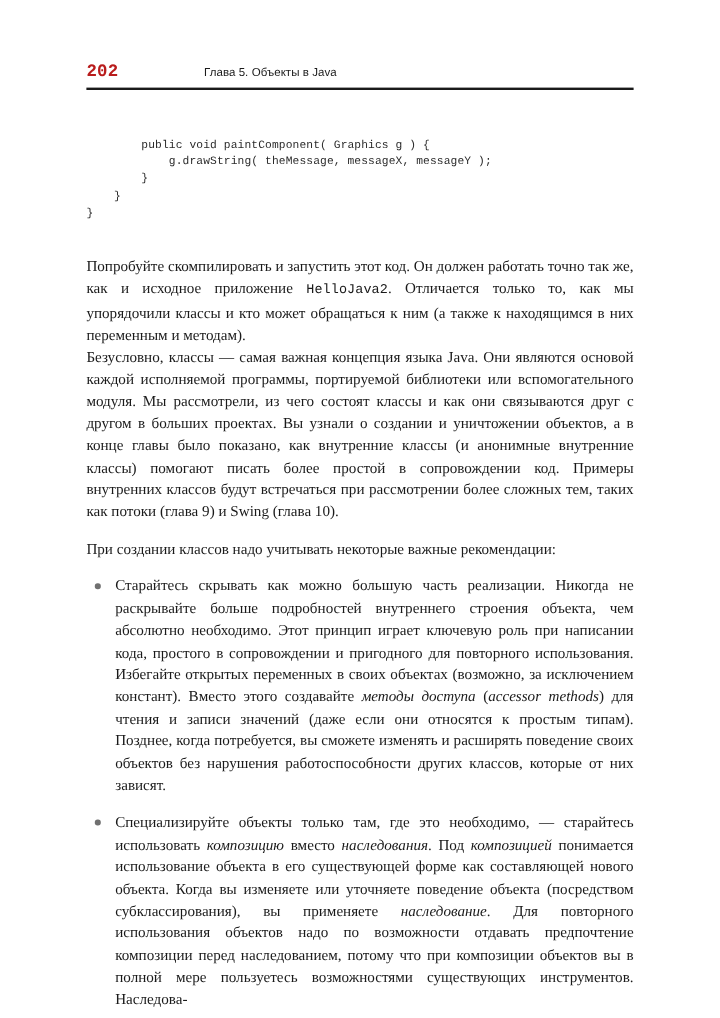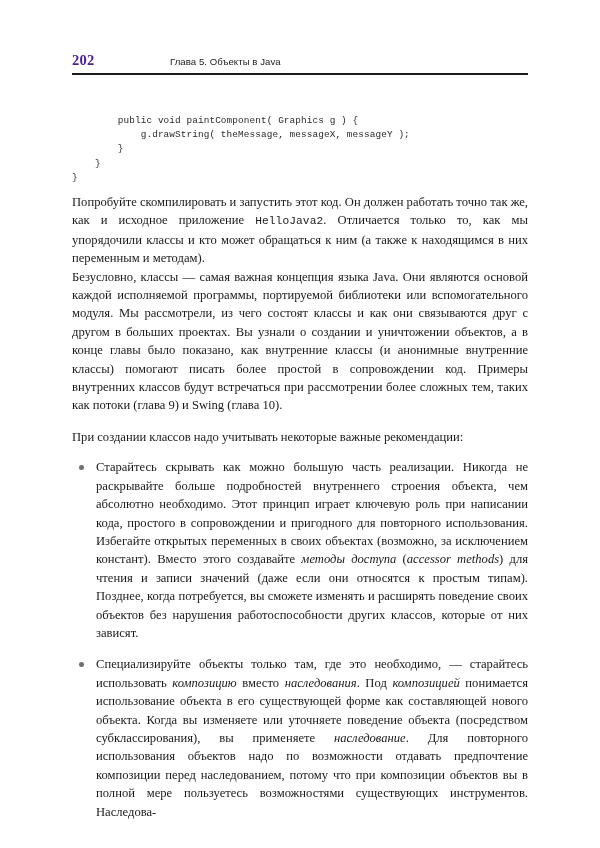--- a/index.html
+++ b/index.html
@@ -24,25 +24,25 @@
   
   .header {
     position: absolute;
     left: 72px;
     top: 52px;
     width: 456px;
     display: flex;
     align-items: baseline;
   }
   .folio {
-    font-family: Liberation Serif, serif;
+    font-family: Liberation Mono, monospace;
     font-weight: bold;
     font-size: 14.5px;
     letter-spacing: 0.2px;
-    color: #4c1d95;
+    color: #b91c1c;
     width: 50px;
     flex: none;
   }
   .running-title {
     font-family: "Liberation Sans", sans-serif;
     font-size: 9.6px;
     color: #1b1b1b;
     letter-spacing: 0.05px;
     padding-left: 48px;
   }
@@ -77,21 +77,21 @@
 
   
   p.body {
     font-size: 12.6px;
     line-height: 18.4px;
     text-align: justify;
     text-justify: inter-word;
     margin: 0;
     hyphens: manual;
   }
-  p.after-code { margin-top: 8px; }
+  p.after-code { margin-top: 28px; }
   p.lead { margin-top: 0; }
   p.spaced { margin-top: 13px; }
   .mono-inline {
     font-family: "Liberation Mono", "DejaVu Sans Mono", monospace;
     font-size: 11.2px;
     letter-spacing: 0.1px;
   }
   .ital { font-style: italic; }
 
   

